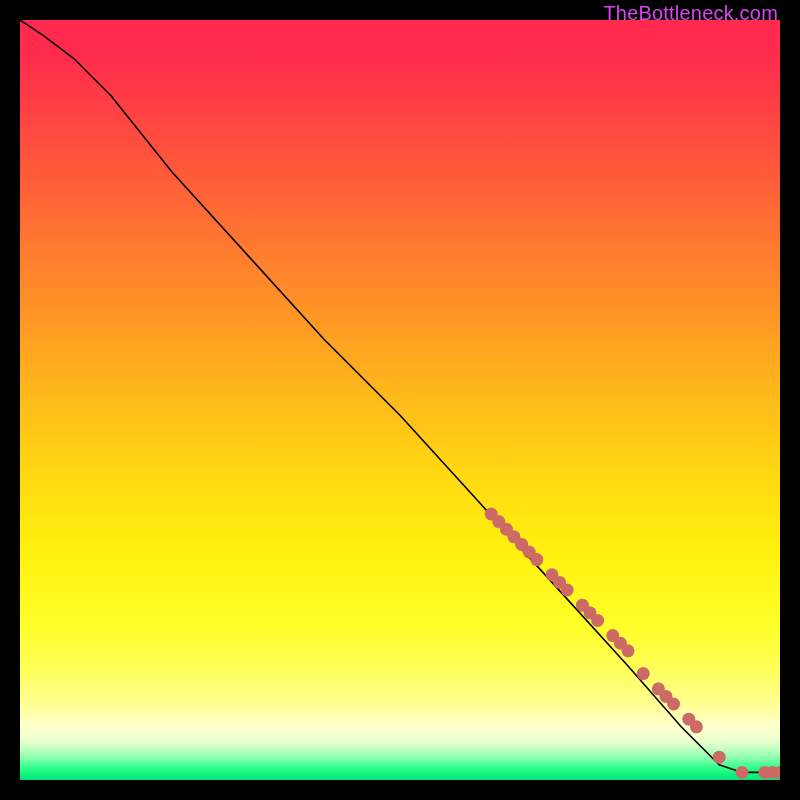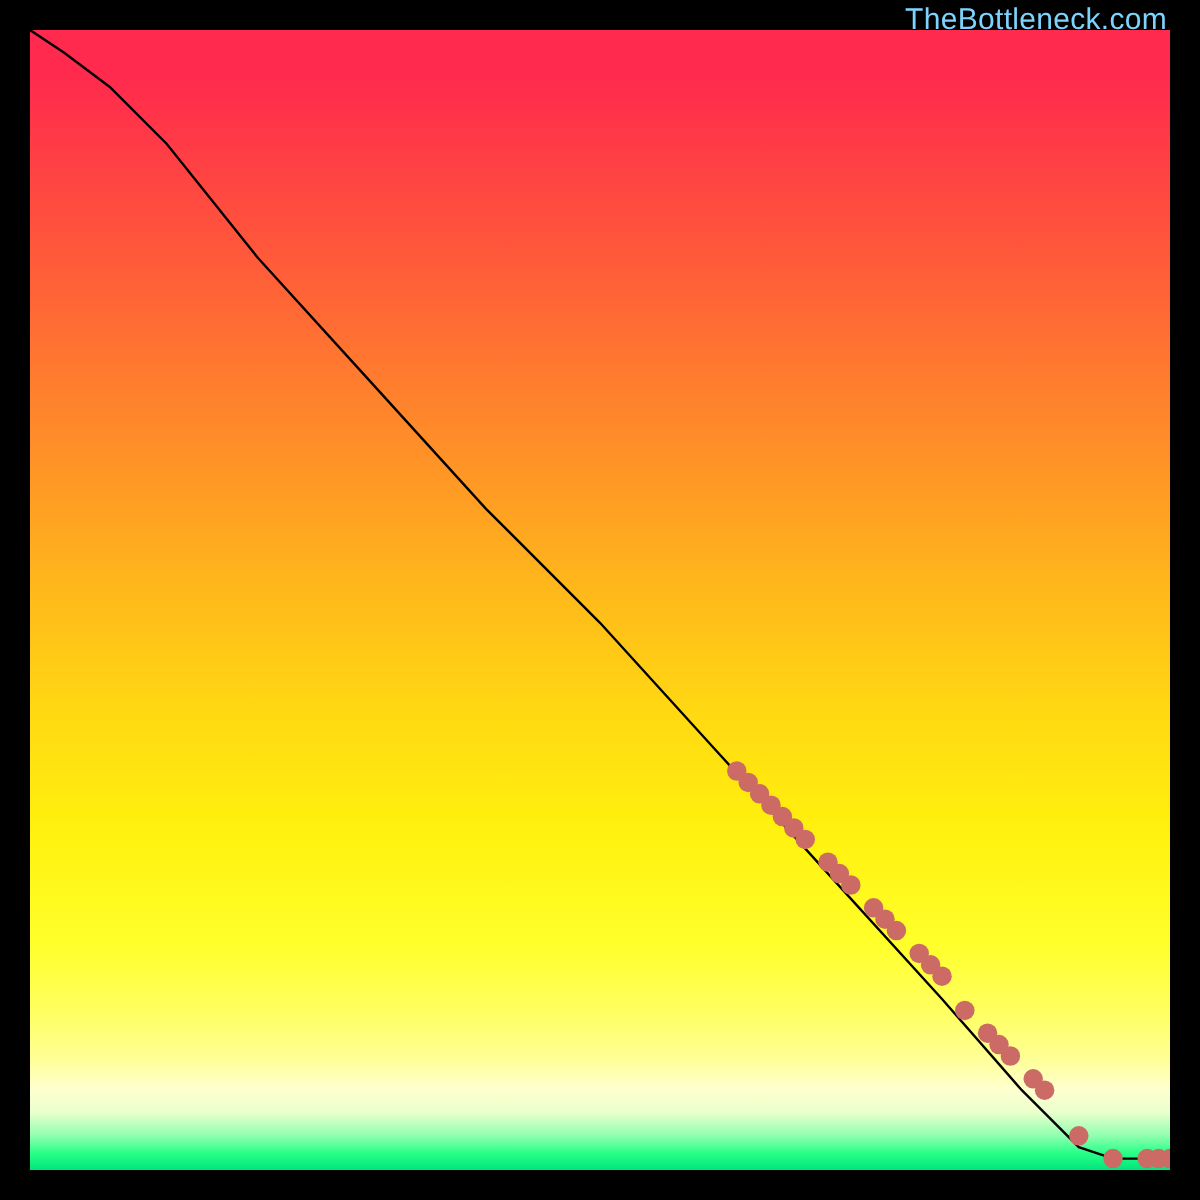--- a/index.html
+++ b/index.html
@@ -41,21 +41,21 @@
       #e8ffcc 95%,
       #8fffb0 97%,
       #2aff88 98.5%,
       #00e57a 100%
     );
   }
   .watermark {
     position: absolute;
     top: 2px;
     right: 22px;
-    color: #7dd3fc;
+    color: #d946ef;
     font-size: 20px;
     letter-spacing: 0.2px;
     user-select: none;
   }
   svg.overlay {
     position: absolute;
     left: 0;
     top: 0;
     width: 760px;
     height: 760px;

